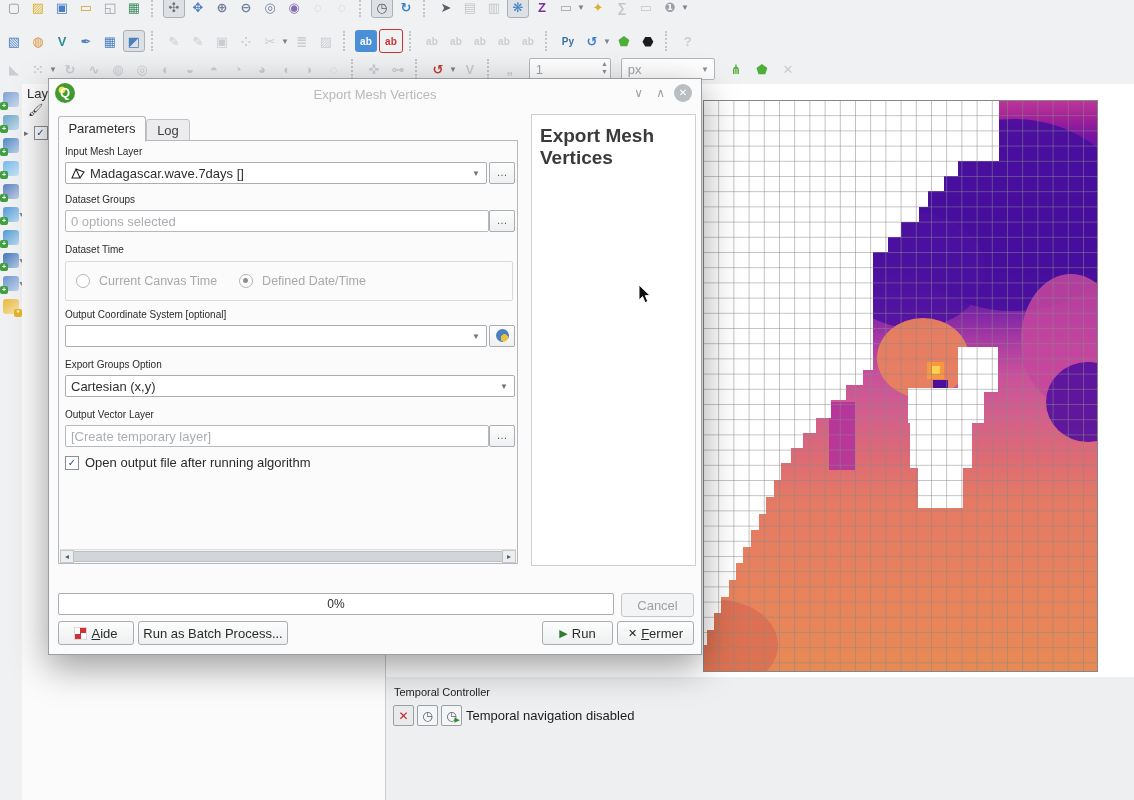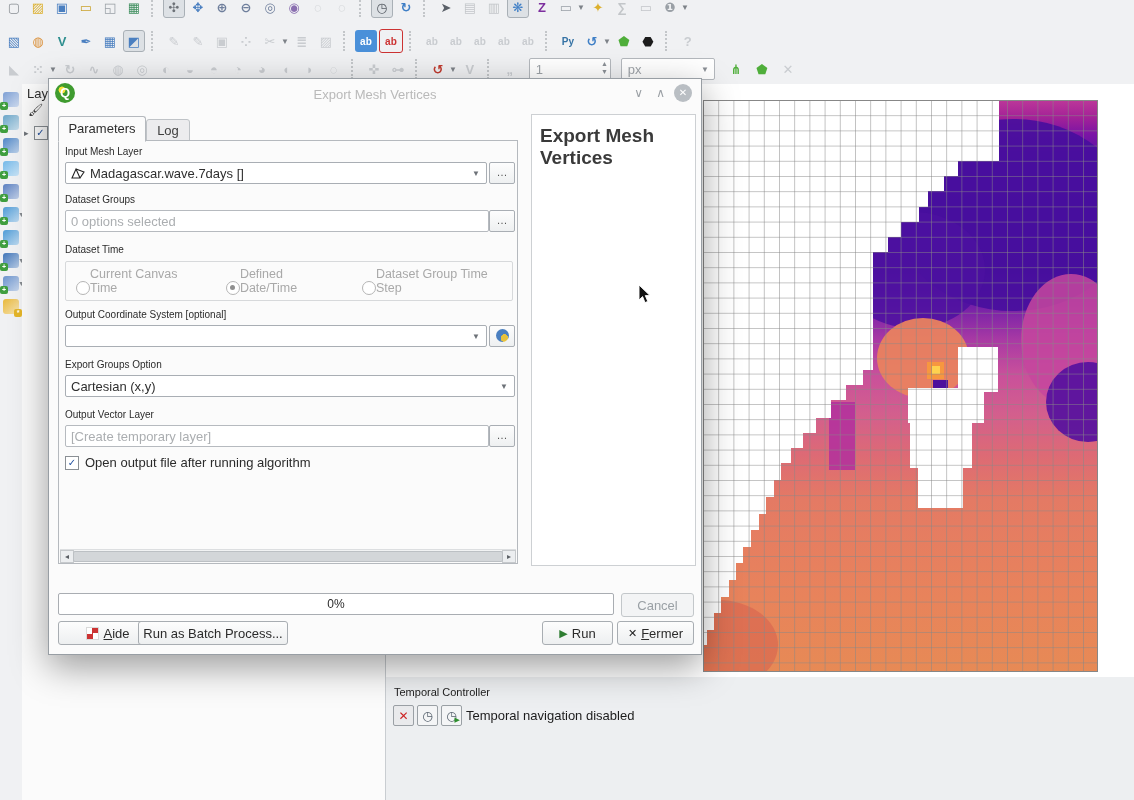--- a/index.html
+++ b/index.html
@@ -70,21 +70,21 @@
     font-size:13px;display:flex;align-items:center;padding-left:5px;gap:5px;}
   .combo .dn{position:absolute;right:6px;top:6px;font-size:8px;color:#6d7278;}
   .dots{position:absolute;width:24px;height:20px;border:1px solid #a9aeb4;border-radius:2px;background:linear-gradient(#fdfdfd,#eef0f1);
     font-size:11px;text-align:center;line-height:18px;color:#555;}
   .field{position:absolute;left:6px;height:20px;background:#fff;border:1px solid #b6babf;border-radius:2px;
     font-size:13px;display:flex;align-items:center;padding-left:5px;color:#abaeb1;}
   .groupbox{position:absolute;left:6px;height:38px;border:1px solid #d7d9db;border-radius:2px;display:flex;
     align-items:center;gap:22px;padding-left:10px;color:#a9a9a9;font-size:12.5px;}
   .radio{width:12px;height:12px;border:1px solid #b5b5b5;border-radius:50%;background:#fff;position:relative;flex:0 0 auto;}
   .radio.sel::after{content:"";position:absolute;left:3px;top:3px;width:5px;height:5px;border-radius:50%;background:#8f8f8f;}
-  .ritem{display:flex;align-items:flex-end;gap:0;}
+  .ritem{display:flex;align-items:center;gap:9px;}
   .cbrow{position:absolute;left:6px;display:flex;align-items:center;gap:6px;font-size:13px;color:#2b2b2b;}
   .hscroll{position:absolute;left:1px;right:1px;bottom:1px;height:12px;background:#f2f3f4;border-top:1px solid #dcdee0;}
   .hscroll .arr{position:absolute;top:0;width:12px;height:11px;font-size:8px;line-height:11px;text-align:center;color:#5a5f64;border:1px solid #c6c9cc;background:#eceef0;}
   .hscroll .thumb{position:absolute;left:13px;right:13px;top:1px;height:9px;background:#d3d6d9;border:1px solid #bcc0c4;border-radius:2px;}
   .helppanel{position:absolute;left:482px;top:35px;width:163px;height:450px;background:#fff;border:1px solid #cdd0d3;overflow:hidden;}
   .helppanel h1{margin:10px 8px 0 8px;font-size:19px;line-height:1.15;color:#3a3a3a;font-weight:bold;}
   .helppanel p{margin:14px 8px 0 8px;font-size:12.5px;line-height:1.35;color:#707070;}
   .progress{position:absolute;left:9px;top:514px;width:554px;height:20px;border:1px solid #a9adb2;background:#fff;
     font-size:12px;text-align:center;line-height:20px;color:#2b2b2b;border-radius:2px;}
   .btn{position:absolute;height:22px;border:1px solid #a8adb2;border-radius:3px;background:linear-gradient(#fdfdfd,#edeff0);
@@ -359,24 +359,20 @@
       <div class="fl" style="top:103px;">Dataset Time</div>
       <div class="groupbox" style="top:120px;width:436px;">
         <span class="ritem">
           <span class="radio"></span>
           <span>Current Canvas Time</span>
         </span>
         <span class="ritem">
           <span class="radio sel"></span>
           <span>Defined Date/Time</span>
         </span>
-        <span class="ritem">
-          <span class="radio"></span>
-          <span>Dataset Group Time Step</span>
-        </span>
       </div>
 
       <div class="fl" style="top:168px;">Output Coordinate System [optional]</div>
       <div class="combo" style="top:184px;width:415px;">
         <span></span>
         <span class="dn">▼</span>
       </div>
       <div class="dots" style="left:430px;top:184px;">
         <span style="display:inline-block;width:13px;height:13px;border-radius:7px;margin-top:3px;
           background:radial-gradient(circle at 65% 70%,#e8c23c 0 30%,#4a7fc0 32% 100%);"></span>
@@ -406,21 +402,21 @@
       </div>
     </div>
 
     <div class="helppanel">
       <h1>Export Mesh Vertices</h1>
     </div>
 
     <div class="progress">0%</div>
     <div class="btn disabled" style="left:572px;top:514px;width:71px;">Cancel</div>
 
-    <div class="btn" style="left:9px;top:542px;width:74px;padding-left:12px;">
+    <div class="btn" style="left:9px;top:542px;width:74px;">
       <span class="helpicon"></span>
       <span class="mn">Aide</span>
     </div>
     <div class="btn" style="left:89px;top:542px;width:148px;">
       <span>Run as Batch Process...</span>
     </div>
     <div class="btn" style="left:493px;top:542px;width:69px;">
       <span class="runicon">▶</span>
       <span>Run</span>
     </div>

